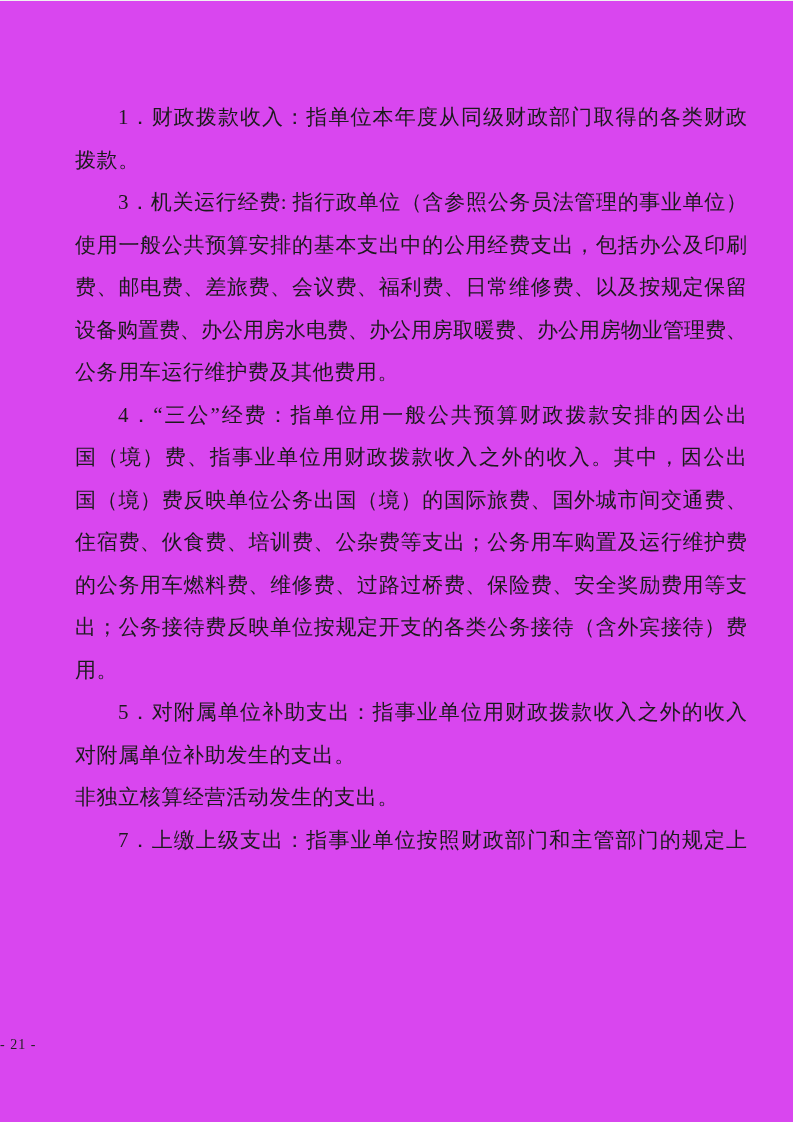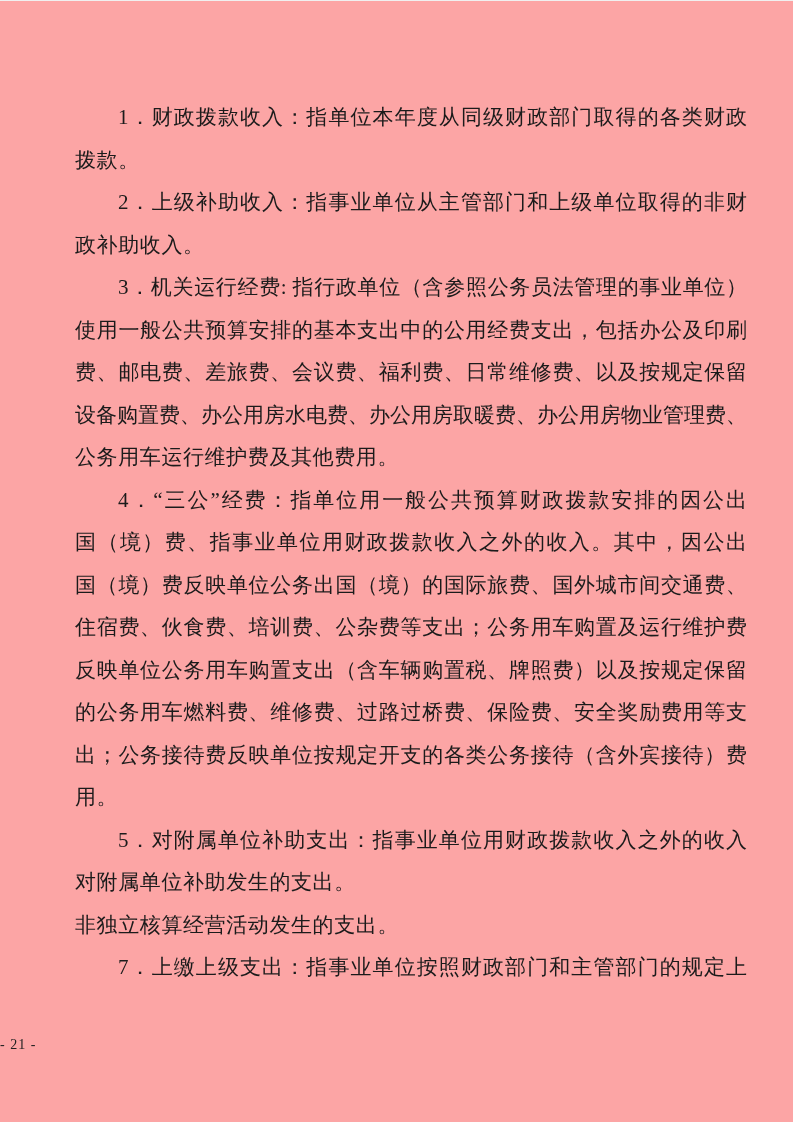--- a/index.html
+++ b/index.html
@@ -4,21 +4,21 @@
 <style>
   html, body {
     margin: 0;
     padding: 0;
     background: #ffffff;
   }
   .page {
     position: relative;
     width: 793px;
     height: 1122px;
-    background: #fca5a5;
+    background: #d946ef;
     font-family: "Liberation Serif", "DejaVu Serif", serif;
     color: #1b1b1b;
     overflow: hidden;
     box-sizing: border-box;
     border-top: 1px solid #f0f0f0;
   }
   .content {
     position: absolute;
     left: 75px;
     top: 95px;
@@ -57,39 +57,34 @@
 <body>
 
 <div class="page">
   <div class="content">
 
     <div class="para">
       <div class="line ind fill">1．财政拨款收入：指单位本年度从同级财政部门取得的各类财政</div>
       <div class="line">拨款。</div>
     </div>
 
-    <div class="para">
-      <div class="line ind fill">2．上级补助收入：指事业单位从主管部门和上级单位取得的非财</div>
-      <div class="line">政补助收入。</div>
-    </div>
 
     <div class="para">
       <div class="line ind fill">3．机关运行经费: 指行政单位（含参照公务员法管理的事业单位）</div>
       <div class="line fill">使用一般公共预算安排的基本支出中的公用经费支出，包括办公及印刷</div>
       <div class="line fill">费、邮电费、差旅费、会议费、福利费、日常维修费、以及按规定保留</div>
       <div class="line fill">设备购置费、办公用房水电费、办公用房取暖费、办公用房物业管理费、</div>
       <div class="line">公务用车运行维护费及其他费用。</div>
     </div>
 
     <div class="para">
       <div class="line ind fill">4．“三公”经费：指单位用一般公共预算财政拨款安排的因公出</div>
       <div class="line fill">国（境）费、指事业单位用财政拨款收入之外的收入。其中，因公出</div>
       <div class="line fill">国（境）费反映单位公务出国（境）的国际旅费、国外城市间交通费、</div>
       <div class="line fill">住宿费、伙食费、培训费、公杂费等支出；公务用车购置及运行维护费</div>
-      <div class="line fill">反映单位公务用车购置支出（含车辆购置税、牌照费）以及按规定保留</div>
       <div class="line fill">的公务用车燃料费、维修费、过路过桥费、保险费、安全奖励费用等支</div>
       <div class="line fill">出；公务接待费反映单位按规定开支的各类公务接待（含外宾接待）费</div>
       <div class="line">用。</div>
     </div>
 
     <div class="para">
       <div class="line ind fill">5．对附属单位补助支出：指事业单位用财政拨款收入之外的收入</div>
       <div class="line">对附属单位补助发生的支出。</div>
     </div>
 

